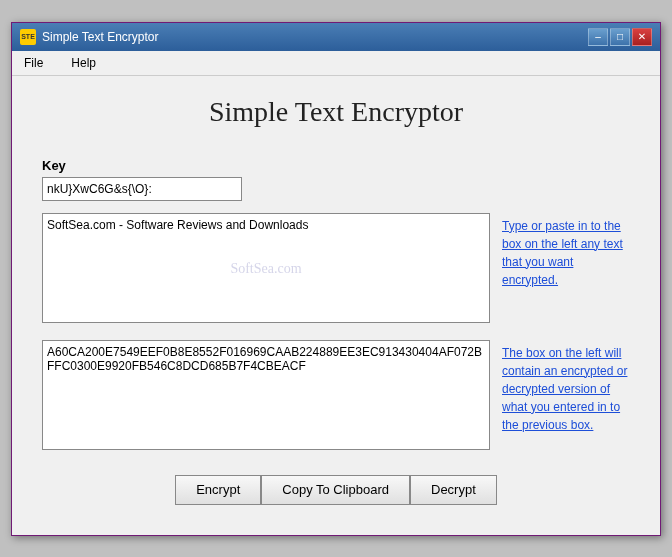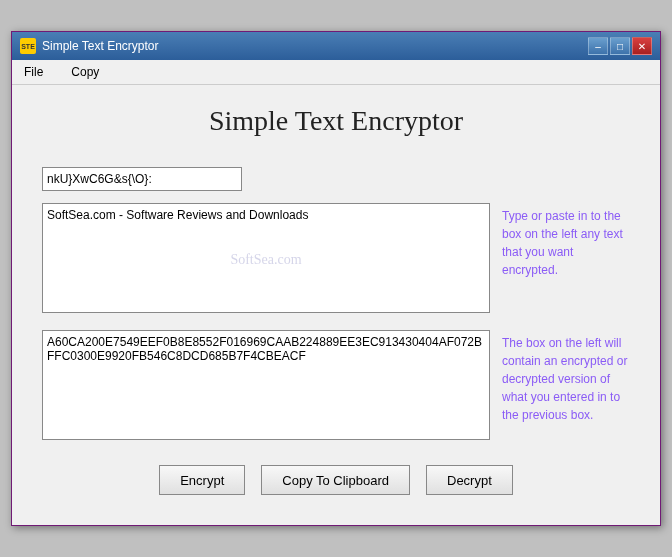--- a/index.html
+++ b/index.html
@@ -168,41 +168,41 @@
       font-size: 12px;
       resize: none;
       background: white;
       font-family: Arial, sans-serif;
       overflow-y: scroll;
     }
 
     .panel-hint {
       width: 140px;
       font-size: 12px;
-      color: #8b5cf6;
+      color: #1d4ed8;
       padding: 4px 0 4px 12px;
       line-height: 1.5;
+      text-decoration: underline;
     }
 
     .softsea-watermark {
       position: absolute;
       top: 50%;
       left: 50%;
       transform: translate(-50%, -50%);
       font-size: 14px;
       color: rgba(150, 150, 200, 0.4);
       font-family: Georgia, serif;
       pointer-events: none;
       white-space: nowrap;
     }
 
     .bottom-buttons {
       display: flex;
       justify-content: center;
-      gap: 16px;
       padding: 8px 0 10px;
     }
 
     .action-btn {
       padding: 5px 20px;
       height: 30px;
       border: 1px solid #888;
       background: linear-gradient(to bottom, #f8f8f8, #e0e0e0);
       font-size: 13px;
       cursor: pointer;
@@ -223,28 +223,29 @@
     </div>
     <div class="title-bar-controls">
       <button class="title-btn">–</button>
       <button class="title-btn">□</button>
       <button class="title-btn close-btn">✕</button>
     </div>
   </div>
 
   <div class="menu-bar">
     <div class="menu-item">File</div>
-    <div class="menu-item">Copy</div>
+    <div class="menu-item">Help</div>
   </div>
 
   <div class="content">
 
     <div class="app-title">Simple Text Encryptor</div>
 
     <div class="key-section">
+      <div class="key-label">Key</div>
       <div class="key-row">
         <input class="key-input" type="text" value="nkU}XwC6G&amp;s{\O}:" style="">
       </div>
     </div>
 
     <div class="panels-row">
       <div class="text-panel">
         <div class="textarea-wrapper">
           <textarea class="text-area" style="">SoftSea.com - Software Reviews and Downloads</textarea>
           <div class="softsea-watermark">SoftSea.com</div>

